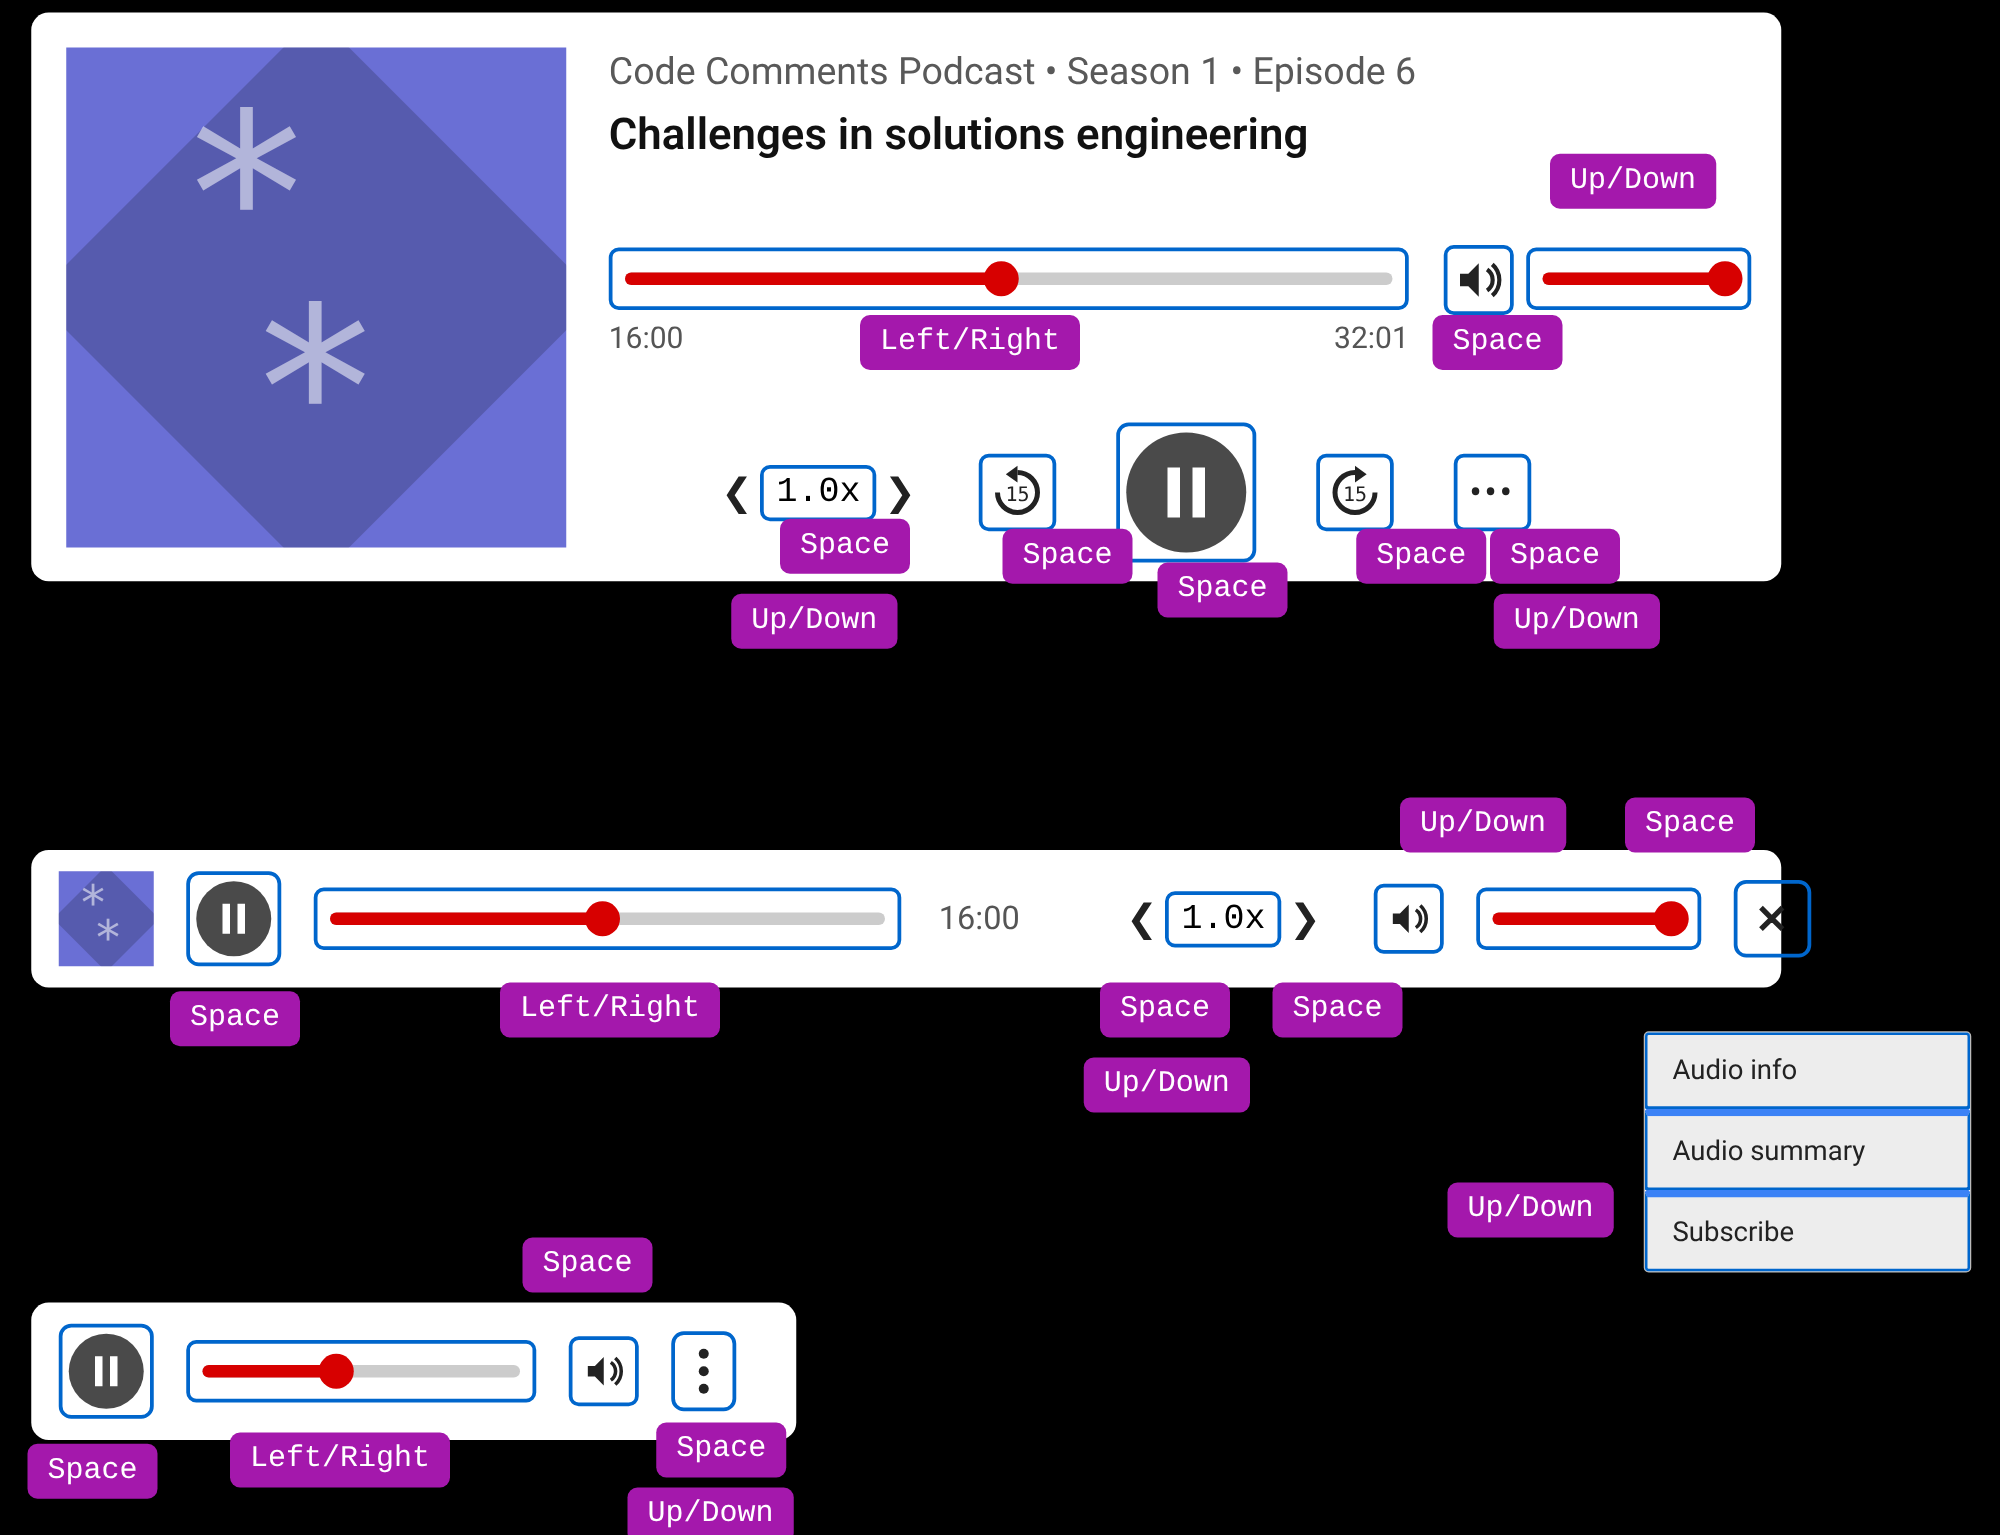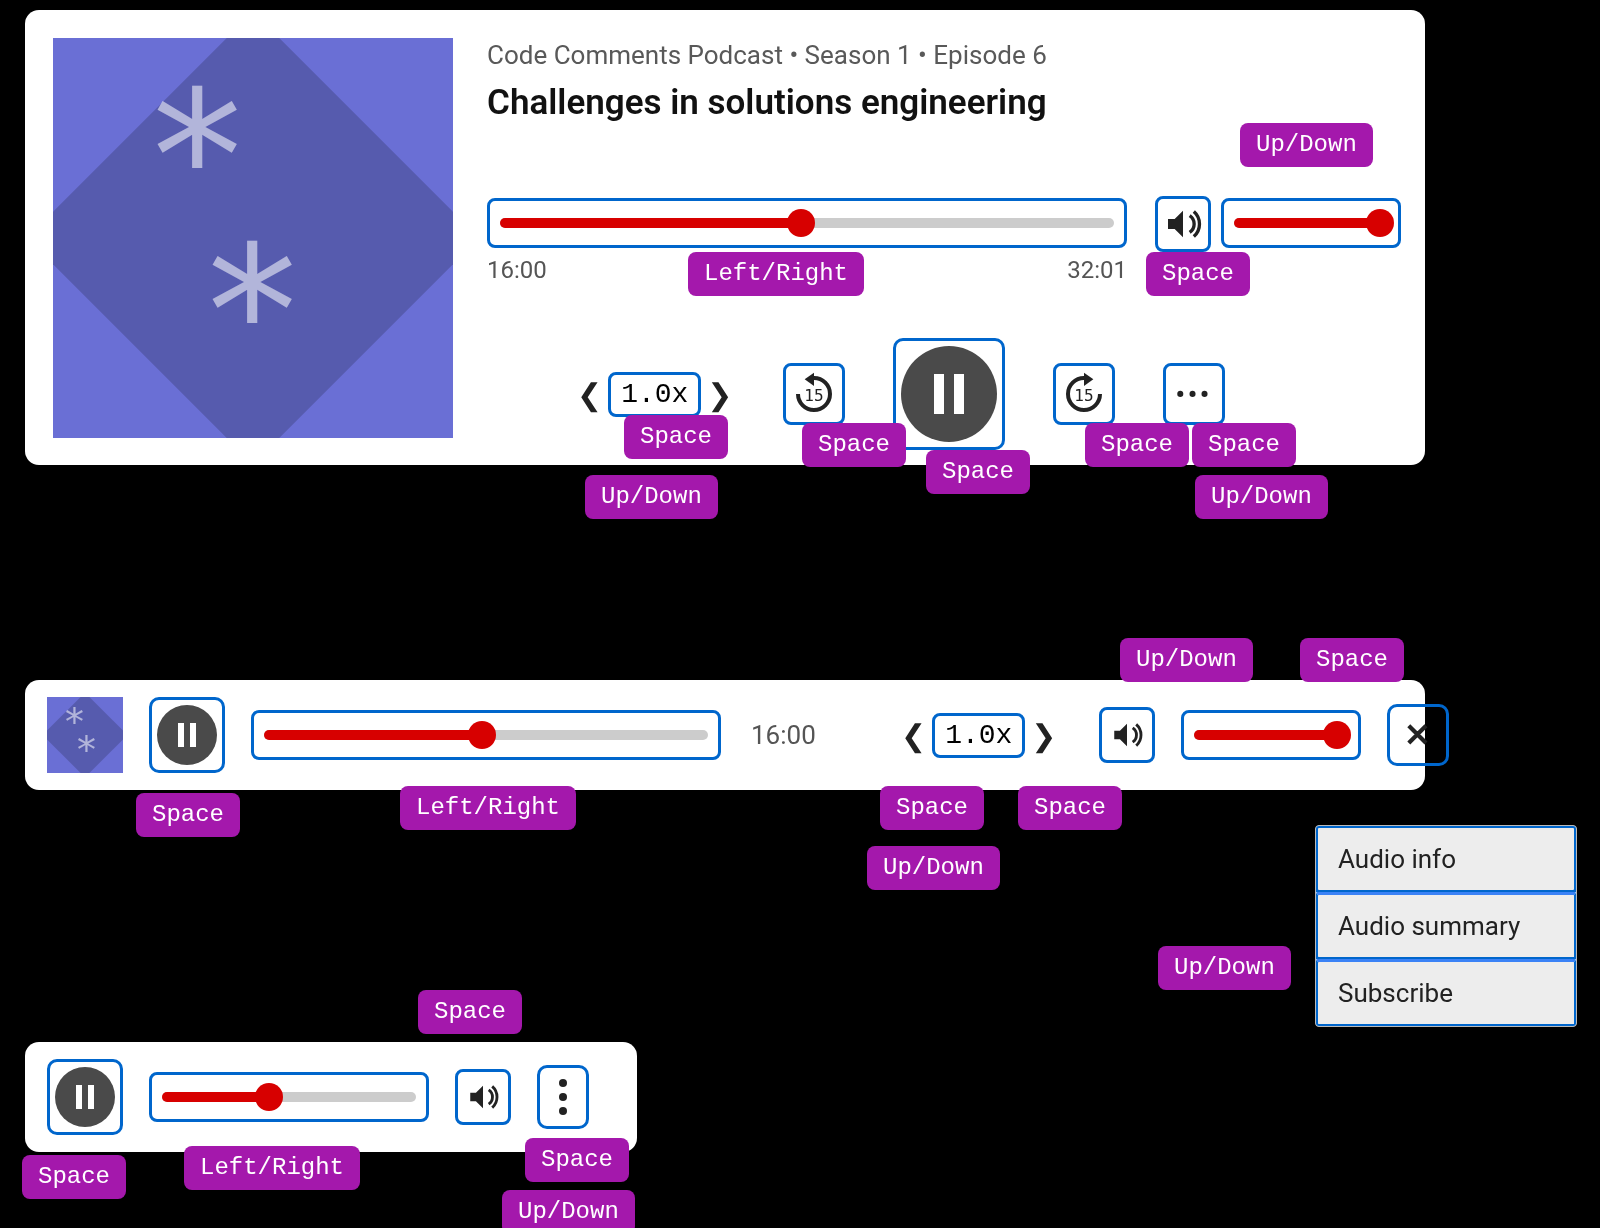--- a/index.html
+++ b/index.html
@@ -56,21 +56,21 @@
   .cover-lg .diamond {
     position:absolute; left:50%; top:50%;
     width: 320px; height: 320px;
     transform: translate(-50%,-50%) rotate(45deg);
     background: rgba(0,0,0,0.18);
   }
   .cover-lg .star { position:absolute; font-size: 180px; color: rgba(255,255,255,0.55); font-family: monospace; line-height:1; }
   .cover-lg .s1 { left: 90px; top: 30px; }
   .cover-lg .s2 { left: 145px; top: 185px; }
   .lg-right { flex:1; margin-left: 34px; position: relative; }
-  .breadcrumb { color:#595959; font-size:26px; margin-top:2px; }
+  .breadcrumb { color:#595959; font-size:30px; margin-top:2px; }
   .title { font-size:35px; font-weight:600; color:#111; margin-top:12px; }
   .progress-row { position:absolute; left:0; top:160px; width: 640px; }
   .progress-box { position:relative; height:50px; border:3px solid #06c; border-radius:8px; }
   .track { position:absolute; left:10px; right:10px; top:50%; height:10px; background:#ccc; border-radius:5px; transform:translateY(-50%); }
   .fill { position:absolute; left:0; top:0; height:100%; background:#d70000; border-radius:5px 0 0 5px; }
   .thumb { position:absolute; top:50%; width:28px; height:28px; background:#d70000; border-radius:50%; transform:translate(-50%,-50%); }
   .time-row { display:flex; justify-content:space-between; color:#555; font-size:24px; margin-top:8px; }
   .vol-icon-box { position:absolute; left:668px; top:158px; width:56px; height:56px; display:flex; align-items:center; justify-content:center; }
   .vol-slider-box { position:absolute; left:734px; top:160px; width:180px; height:50px; }
 
@@ -110,22 +110,22 @@
   .kebab-box { width:52px; height:64px; border:3px solid #06c; border-radius:10px; display:flex; flex-direction:column; align-items:center; justify-content:center; gap:6px; flex:none; }
   .kebab-box span { width:8px; height:8px; background:#222; border-radius:50%; }
 
   
   #menu { position:absolute; left:1315px; top:825px; width:262px; background:#fff; border:1px solid #bbb; border-radius:4px; box-shadow:0 4px 12px rgba(0,0,0,0.3); overflow:hidden; }
   #menu::before {
     content:"";
     position:absolute; left:-4px; top:-2px; bottom:-2px; width:4px;
     background:#a418ac;
   }
-  .menu-item { padding:16px 20px; font-size:26px; color:#222; border:3px solid #06c; border-radius:4px; margin:-1px; background:#ededed; }
-  .menu-item + .menu-item { border-top:3px solid #3b82f6; }
+  .menu-item { padding:16px 20px; font-size:22px; color:#222; border:3px solid #06c; border-radius:4px; margin:-1px; background:#ededed; }
+  .menu-item + .menu-item { border-top:6px solid #3b82f6; }
 
   
   .spk { width:40px; height:40px; }
 
 </style>
 </head>
 <body>
 
 <div class="root">
 

